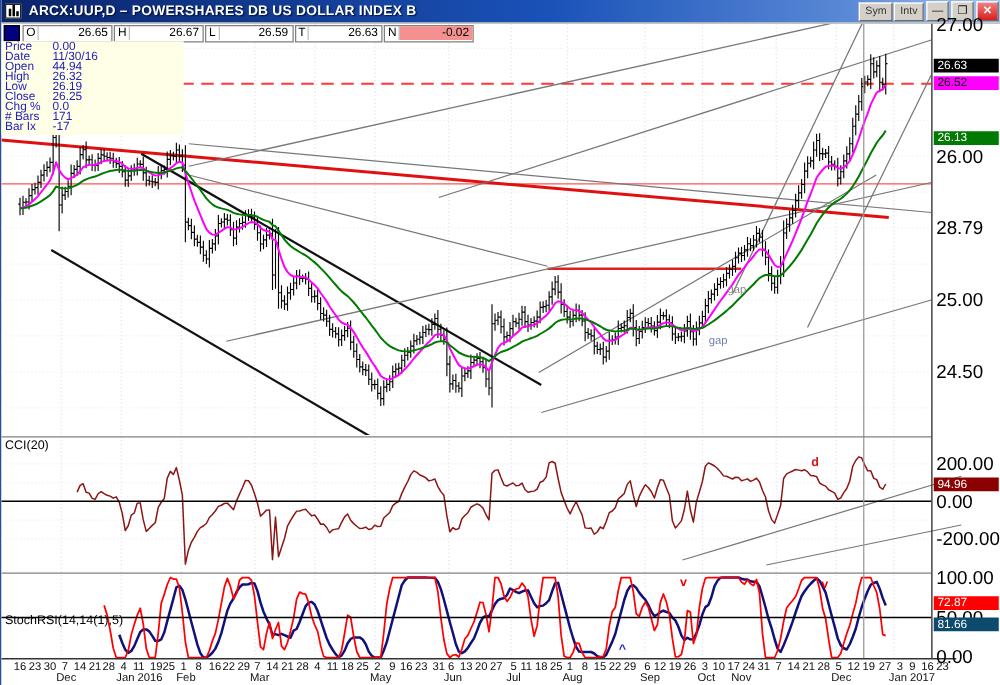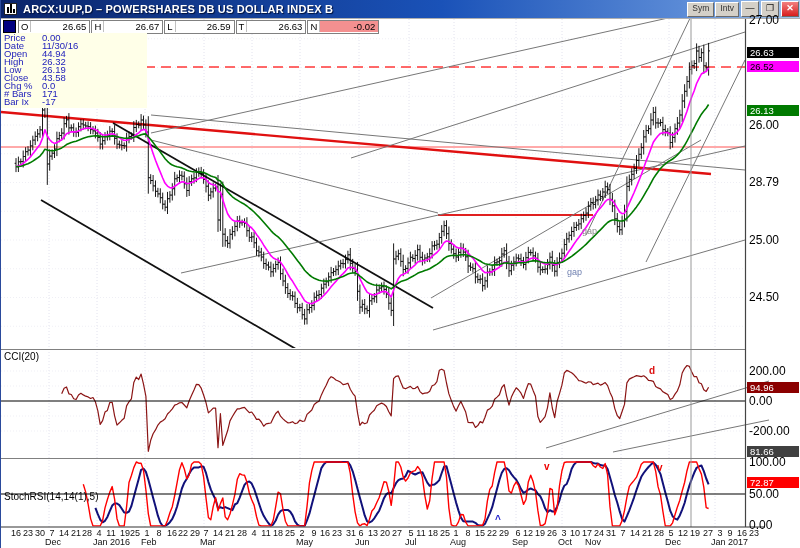--- a/index.html
+++ b/index.html
@@ -30,21 +30,21 @@
     margin-right:1px;font-size:9.5px;}
   .qlet{padding:0 2px;color:#000;}
   .qval{width:55px;text-align:right;padding-right:3px;border-left:1px solid #c0c0c0;}
   .qalert{background:#f49090;}
   
   #infopanel{position:absolute;left:0;top:33px;width:146px;background:#ffffe8;
     font-size:9.5px;color:#2222bb;line-height:8px;padding:1px 0 2px 3px;box-sizing:border-box;}
   .irow{height:8px;white-space:nowrap;}
   .ilab{display:inline-block;width:38px;}
   
-  .tick{position:absolute;font-size:12px;line-height:11px;color:#000;white-space:nowrap;}
+  .tick{position:absolute;font-size:15px;line-height:11px;color:#000;white-space:nowrap;}
   .hl{position:absolute;font-size:9.5px;line-height:11px;padding:0 3px;min-width:46px;white-space:nowrap;}
   .xdate{position:absolute;font-size:9px;color:#111;transform:translateX(-50%);}
   .xmonth{position:absolute;font-size:9px;color:#111;white-space:nowrap;}
   .panetitle{position:absolute;font-size:10px;color:#000;}
   .anno{position:absolute;font-size:10px;font-weight:bold;}
   .gaplab{position:absolute;font-size:9px;}
 </style>
 </head>
 <body>
 
@@ -168,21 +168,21 @@
         <span class="qval qalert">-0.02</span>
       </div>
     </div>
 
   <div id="infopanel">
       <div class="irow"><span class="ilab">Price</span><span>0.00</span></div>
       <div class="irow"><span class="ilab">Date</span><span>11/30/16</span></div>
       <div class="irow"><span class="ilab">Open</span><span>44.94</span></div>
       <div class="irow"><span class="ilab">High</span><span>26.32</span></div>
       <div class="irow"><span class="ilab">Low</span><span>26.19</span></div>
-      <div class="irow"><span class="ilab">Close</span><span>43.58</span></div>
+      <div class="irow"><span class="ilab">Close</span><span>26.25</span></div>
       <div class="irow"><span class="ilab">Chg %</span><span>0.0</span></div>
       <div class="irow"><span class="ilab"># Bars</span><span>171</span></div>
       <div class="irow"><span class="ilab">Bar Ix</span><span>-17</span></div>
     </div>
 
   <div id="labels">
       <div class="tick" style="left: 748px; top: 15px;">27.00</div>
       <div class="tick" style="left: 748px; top: 120px;">26.00</div>
       <div class="tick" style="left: 748px; top: 177px;">28.79</div>
       <div class="tick" style="left: 748px; top: 235px;">25.00</div>
@@ -190,21 +190,21 @@
       <div class="hl" style="left: 746px; top: 46.5px; background: rgb(0, 0, 0); color: rgb(255, 255, 255);">26.63</div>
       <div class="hl" style="left: 746px; top: 60.5px; background: rgb(255, 0, 255); color: rgb(0, 0, 0);">26.52</div>
       <div class="hl" style="left: 746px; top: 104.5px; background: rgb(0, 122, 0); color: rgb(255, 255, 255);">26.13</div>
       <div class="tick" style="left: 748px; top: 366px;">200.00</div>
       <div class="tick" style="left: 748px; top: 396px;">0.00</div>
       <div class="tick" style="left: 748px; top: 426px;">-200.00</div>
       <div class="hl" style="left: 746px; top: 381.5px; background: rgb(139, 0, 0); color: rgb(255, 255, 255);">94.96</div>
       <div class="tick" style="left: 748px; top: 457px;">100.00</div>
       <div class="tick" style="left: 748px; top: 489px;">50.00</div>
       <div class="tick" style="left: 748px; top: 520px;">0.00</div>
-      <div class="hl" style="left: 746px; top: 446px; background: #404040; color: rgb(255, 255, 255);">81.66</div>
+      <div class="hl" style="left: 746px; top: 494px; background: #0c4a6e; color: rgb(255, 255, 255);">81.66</div>
       <div class="hl" style="left: 746px; top: 476.5px; background: rgb(255, 0, 0); color: rgb(255, 255, 255);">72.87</div>
       <div class="xdate" style="left: 15px; top: 528px;">16</div>
       <div class="xdate" style="left: 27px; top: 528px;">23</div>
       <div class="xdate" style="left: 39px; top: 528px;">30</div>
       <div class="xdate" style="left: 51px; top: 528px;">7</div>
       <div class="xdate" style="left: 63px; top: 528px;">14</div>
       <div class="xdate" style="left: 75px; top: 528px;">21</div>
       <div class="xdate" style="left: 86px; top: 528px;">28</div>
       <div class="xdate" style="left: 98px; top: 528px;">4</div>
       <div class="xdate" style="left: 110px; top: 528px;">11</div>

